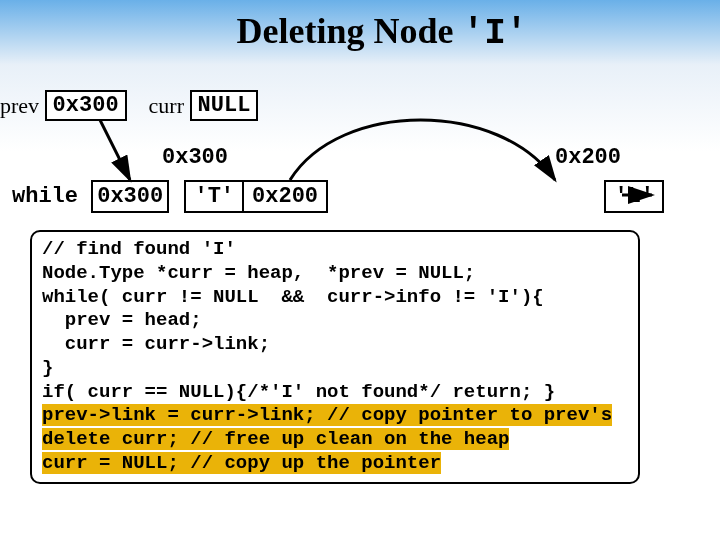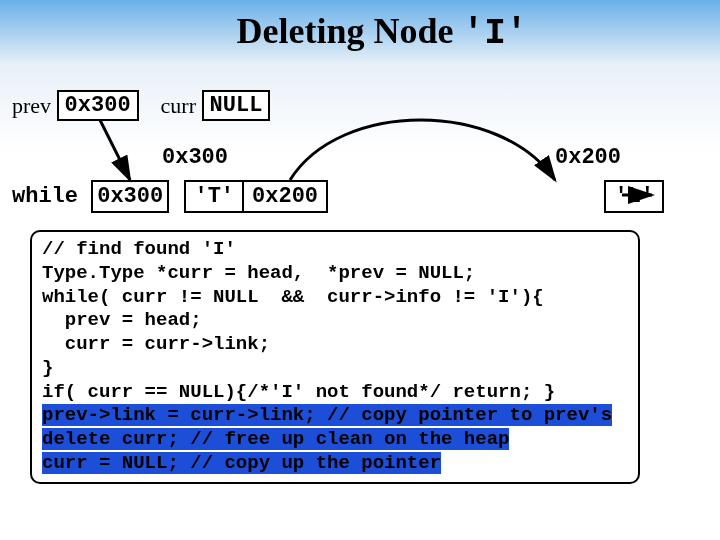--- a/index.html
+++ b/index.html
@@ -17,21 +17,21 @@
     font-size: 36px;
     font-weight: bold;
     padding-top: 10px;
     font-family: "Times New Roman", serif;
     margin-left: 44px;
   }
   .title .mono { font-family: "Courier New", monospace; }
   .ptr-row {
     position: absolute;
     top: 90px;
-    left: 12px;
+    left: 0;
     font-family: "Times New Roman", serif;
     font-size: 22px;
   }
   .ptr-label { display: inline-block; vertical-align: middle; }
   .box {
     display: inline-block;
     border: 2px solid #000;
     background: #fff;
     padding: 1px 6px;
     font-family: "Courier New", monospace;
@@ -88,21 +88,21 @@
     border-radius: 10px;
     background: #fff;
     padding: 6px 10px 6px 10px;
     font-family: "Courier New", monospace;
     font-weight: bold;
     font-size: 19px;
     line-height: 1.25;
     white-space: pre;
   }
   .hl {
-    background: #1d4ed8;
+    background: #eab308;
     display: inline;
   }
   svg.arrows {
     position: absolute;
     top: 0;
     left: 0;
     width: 720px;
     height: 540px;
     pointer-events: none;
   }
@@ -147,21 +147,21 @@
   </defs>
 
   <path d="M 100 120 L 130 180" stroke="#000" stroke-width="3" fill="none" marker-end="url(#ah)"></path>
 
   <path d="M 290 180 C 340 100, 500 100, 555 180" stroke="#000" stroke-width="3" fill="none" marker-end="url(#ah)"></path>
 
   <path d="M 622 195 L 652 195" stroke="#000" stroke-width="3" fill="none" marker-end="url(#ah)"></path>
 </svg>
 
 <div class="code-block"><span>// find found 'I'</span>
-<span>Type.Type *curr = head,  *prev = NULL;</span>
+<span>Node.Type *curr = heap,  *prev = NULL;</span>
 <span>while( curr != NULL  &amp;&amp;  curr-&gt;info != 'I'){</span>
 <span>  prev = head;</span>
 <span>  curr = curr-&gt;link;</span>
 <span>}</span>
 <span>if( curr == NULL){/*'I' not found*/ return; }</span>
 <span class="hl">prev-&gt;link = curr-&gt;link; // copy pointer to prev's</span>
 <span class="hl">delete curr; // free up clean on the heap</span>
 <span class="hl">curr = NULL; // copy up the pointer</span></div>
 
 </body></html>

